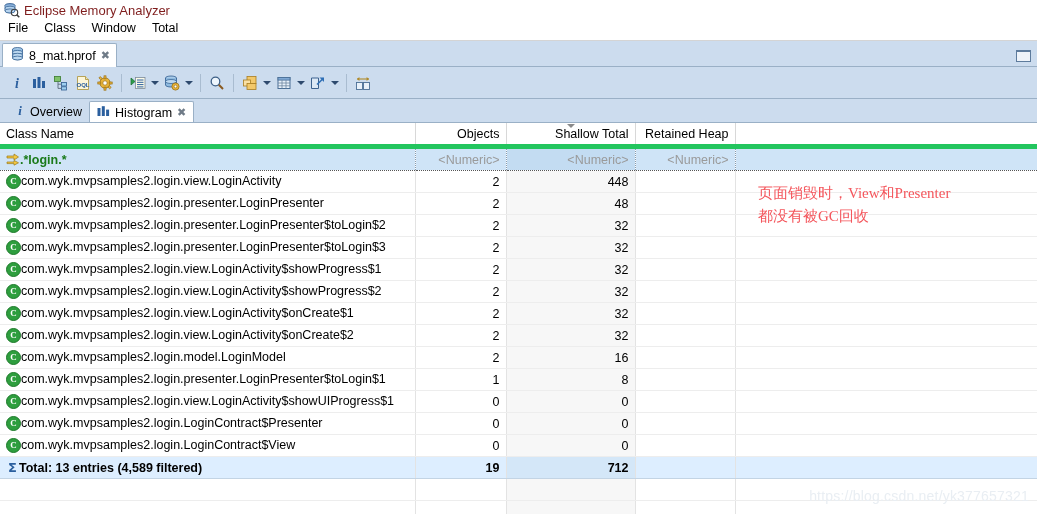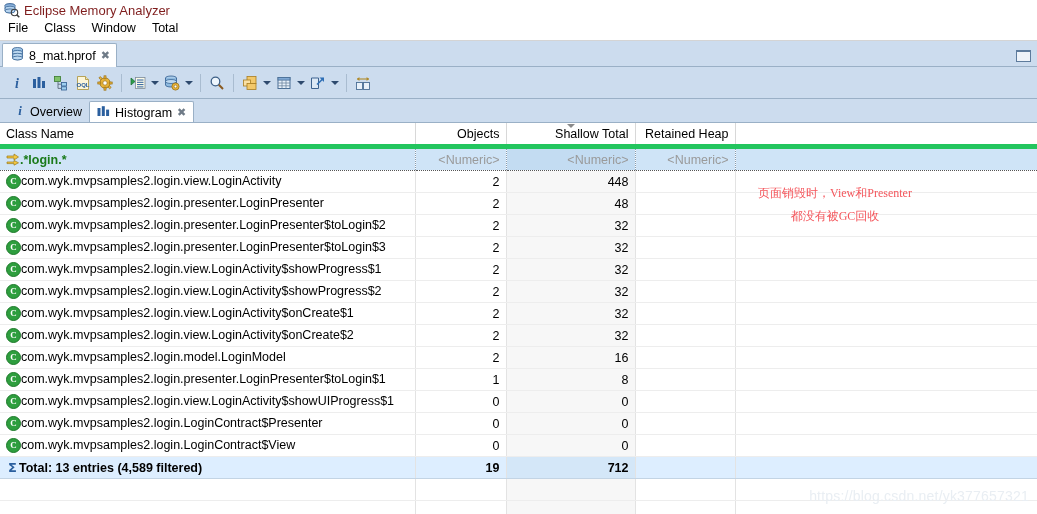--- a/index.html
+++ b/index.html
@@ -278,26 +278,25 @@
     text-align: center;
     font-family: "DejaVu Sans", sans-serif;
   }
 
   
   .annotation {
     position: absolute;
     left: 758px;
     top: 182px;
     color: #f4565c;
-    font-size: 12px;
+    font-size: 15px;
     line-height: 23px;
     font-family: "Liberation Serif", serif;
     white-space: pre;
     pointer-events: none;
-    text-align: center;
   }
 
   
   .watermark {
     position: absolute;
     right: 8px;
     bottom: 10px;
     color: #e9eef3;
     font-size: 14px;
     letter-spacing: 0.2px;

